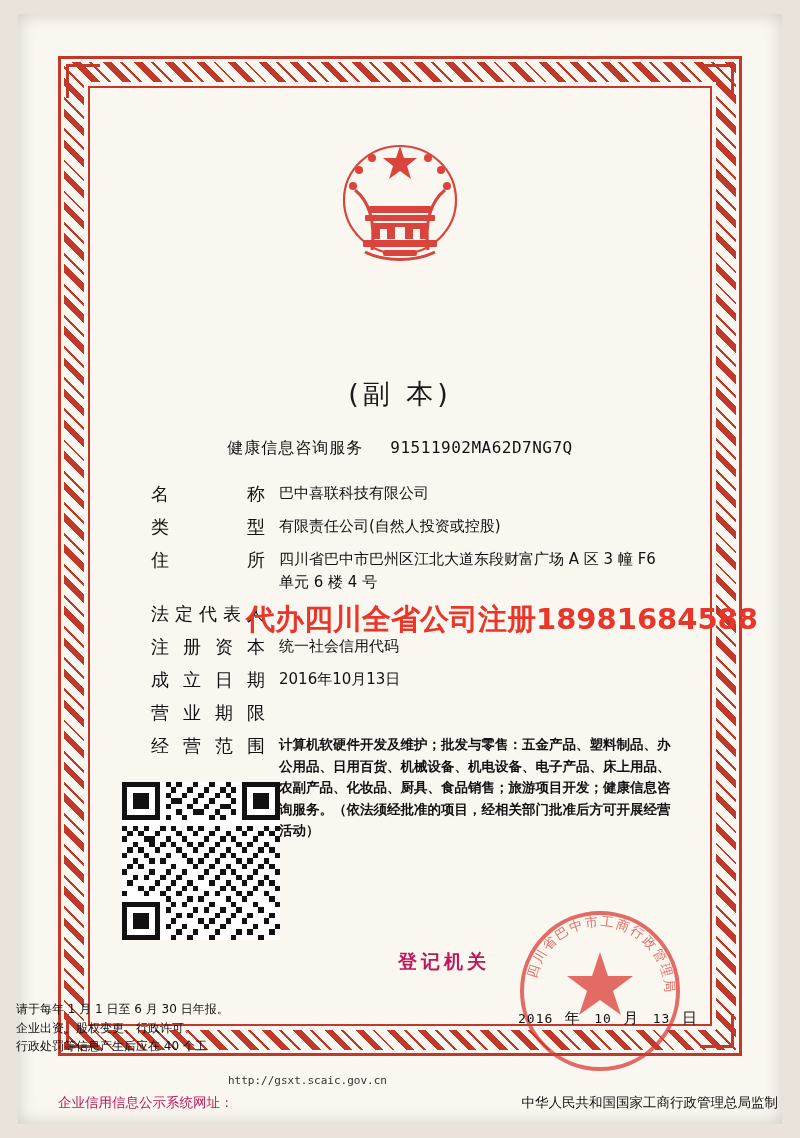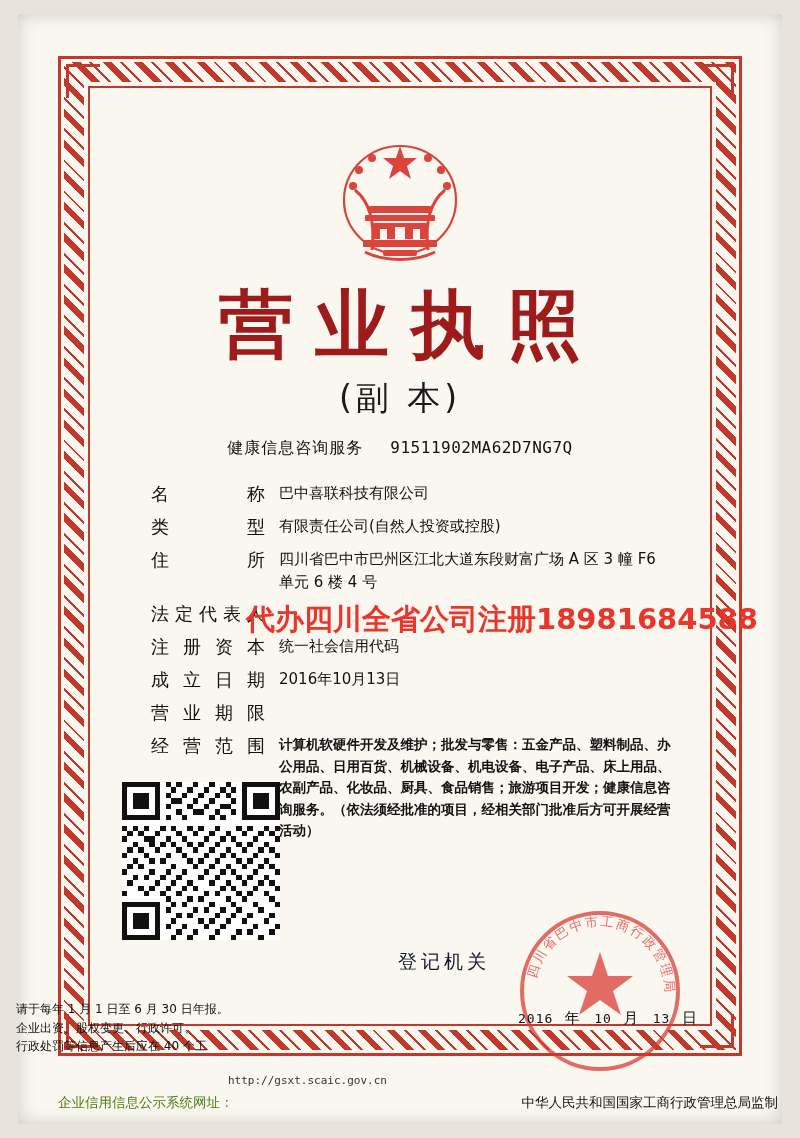--- a/index.html
+++ b/index.html
@@ -96,21 +96,21 @@
     text-indent: 22px;
     color: #9d1b1b;
   }
   .subtitle {
     position: absolute;
     top: 362px;
     left: 0;
     width: 100%;
     text-align: center;
     font-family: "DejaVu Sans", sans-serif;
-    font-size: 33px;
+    font-size: 27px;
     letter-spacing: 4px;
     color: #1a1a1a;
   }
 
   
   .credit-row {
     position: absolute;
     top: 424px;
     left: 0;
     width: 100%;
@@ -191,21 +191,22 @@
   }
 
   
   .reg-authority {
     position: absolute;
     left: 380px;
     top: 935px;
     font-family: "DejaVu Sans", sans-serif;
     font-size: 19px;
     letter-spacing: 4px;
-    color: #0f172a;
+    color: #be185d;
+    font-weight: bold;
   }
   .date-line {
     position: absolute;
     left: 500px;
     top: 995px;
     font-family: "DejaVu Sans", sans-serif;
     font-size: 14px;
     color: #111;
     letter-spacing: 1px;
   }
@@ -243,21 +244,21 @@
     font-family: "DejaVu Sans Mono", monospace;
     font-size: 11px;
     color: #333;
   }
   .footer-bottom-left {
     position: absolute;
     left: 58px;
     top: 1094px;
     font-family: "DejaVu Sans", sans-serif;
     font-size: 13.5px;
-    color: #4d7c0f;
+    color: #be185d;
   }
   .footer-bottom-right {
     position: absolute;
     right: 22px;
     top: 1094px;
     font-family: "DejaVu Sans", sans-serif;
     font-size: 13.5px;
     color: #111;
   }
 </style>
@@ -302,21 +303,20 @@
       </g>
       <g fill="none" stroke="#d9453c" stroke-width="3">
         <path d="M30 58 C45 70 50 92 47 118"></path>
         <path d="M120 58 C105 70 100 92 103 118"></path>
         <path d="M40 120 C60 130 90 130 110 120"></path>
       </g>
       <rect x="58" y="118" width="34" height="6" rx="2" fill="#d9453c"></rect>
     </svg>
   </div>
 
-  <div class="title">营业执照</div>
   <div class="subtitle">(副 本)</div>
 
   <div class="credit-row">
     <span>健康信息咨询服务</span>
     <span class="code">91511902MA62D7NG7Q</span>
   </div>
 
   <div class="fields">
 
     <div class="field-row">

